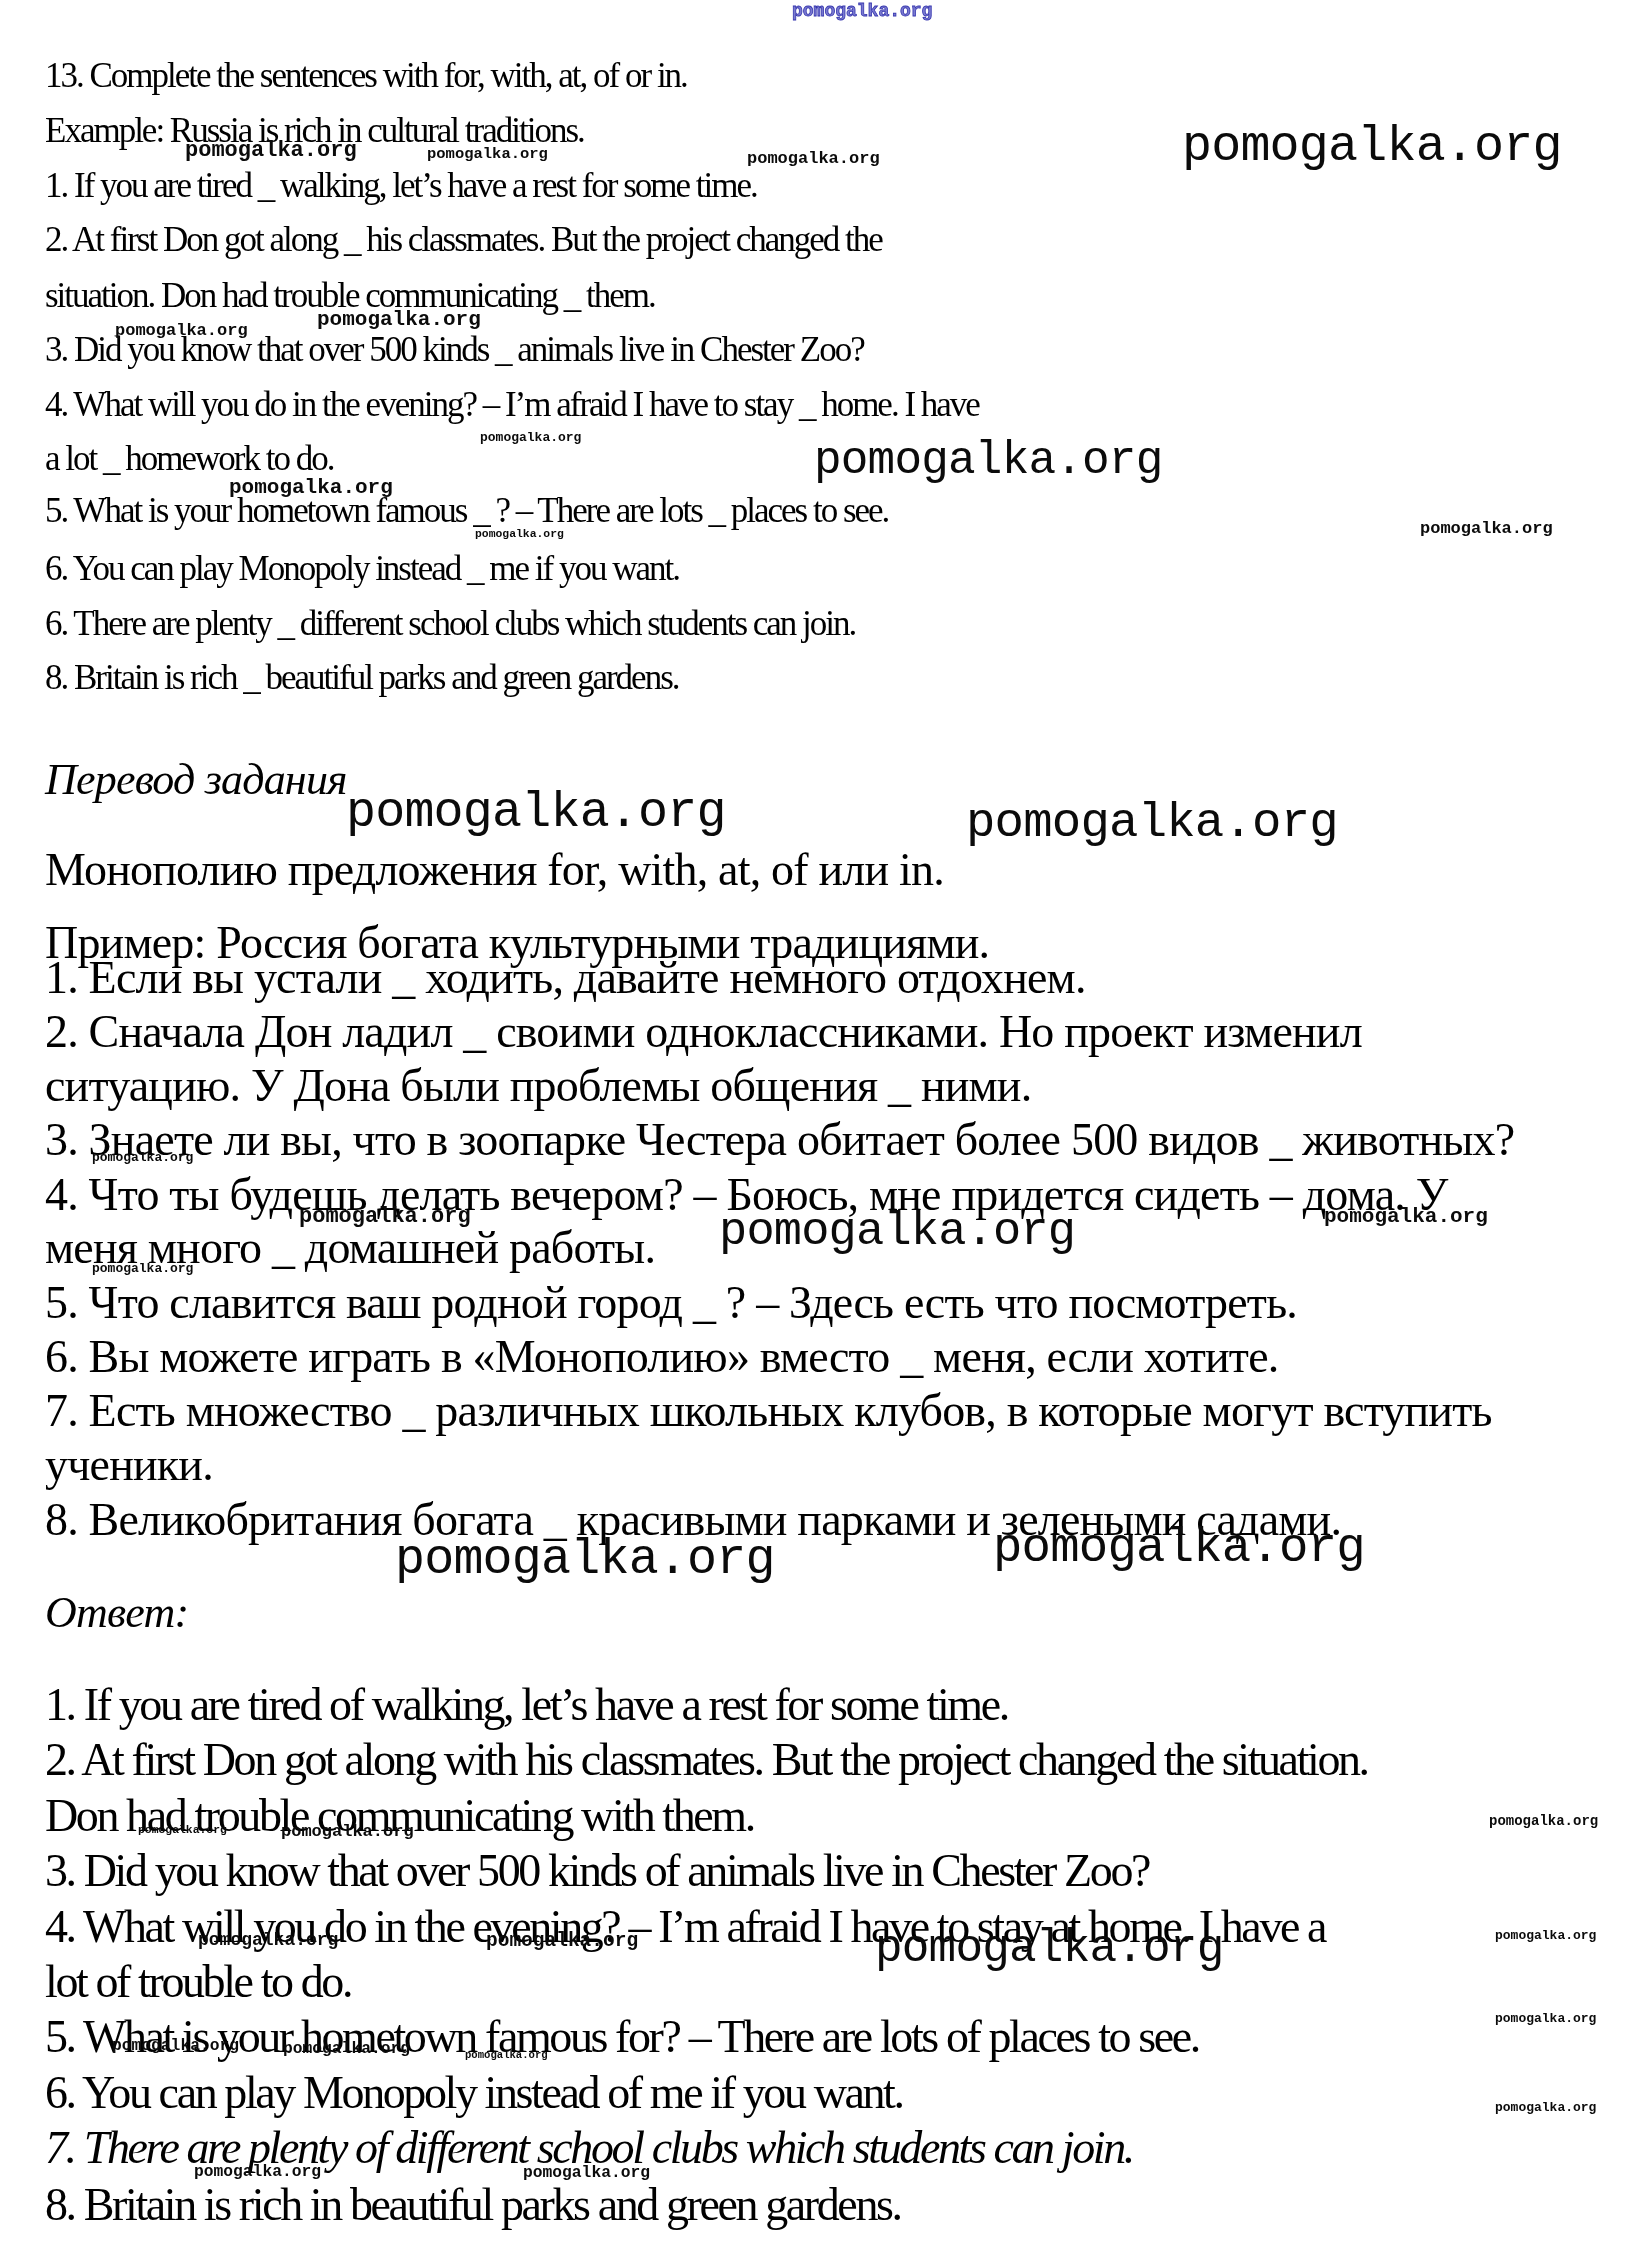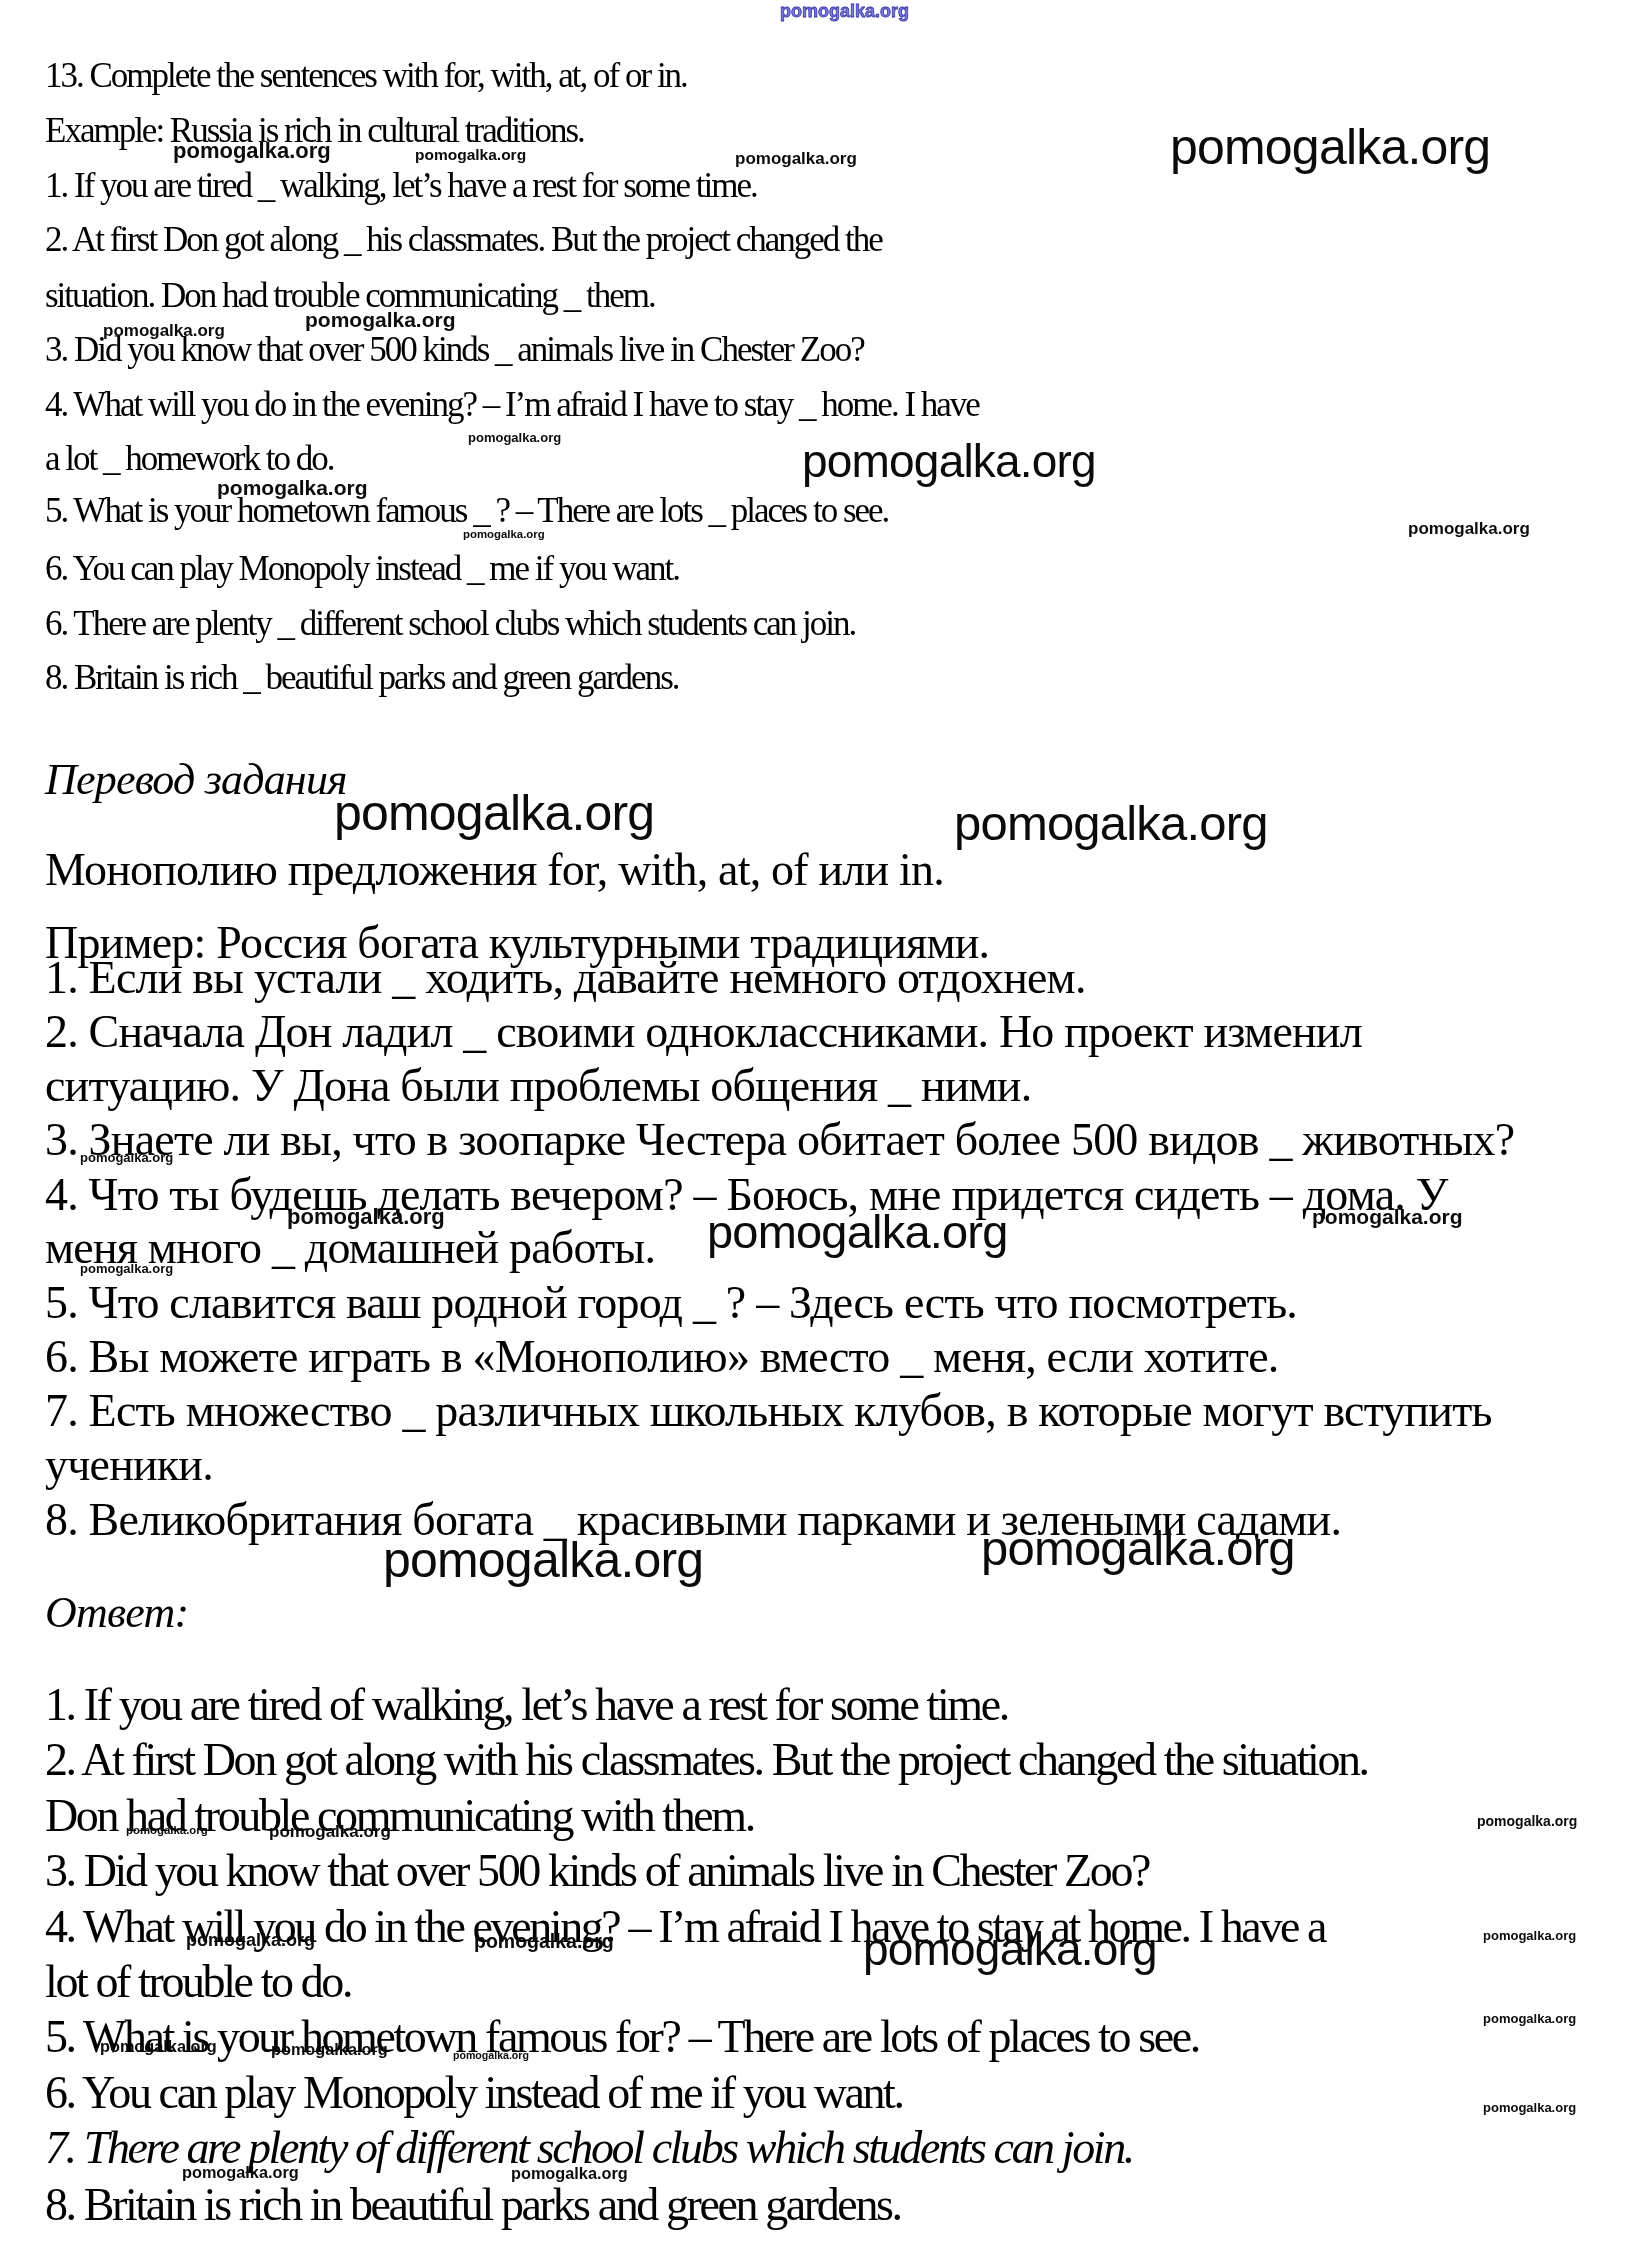--- a/index.html
+++ b/index.html
@@ -24,24 +24,25 @@
   .hdr{
     position:absolute;
     left:45px;
     font-style:italic;
     font-size:44px;
     letter-spacing:-0.8px;
     white-space:nowrap;
   }
   .wm{
     position:absolute;
-    font-family:Liberation Sans, sans-serif;
+    font-family:Liberation Mono, monospace;
     line-height:1;
     white-space:nowrap;
     user-select:none;
+    margin-left:12px;
   }
   .wm-small{font-weight:700;color:#0b0b0b;}
   .wm-large{font-weight:400;color:#0b0b0b;letter-spacing:-0.8px;}
   .wm-outline{font-weight:700;color:#7a7ad0;-webkit-text-stroke:0.8px #3535ae;}
 </style>
 </head>
 <body>
 
 <div class="page">
   <div id="task-lines">

